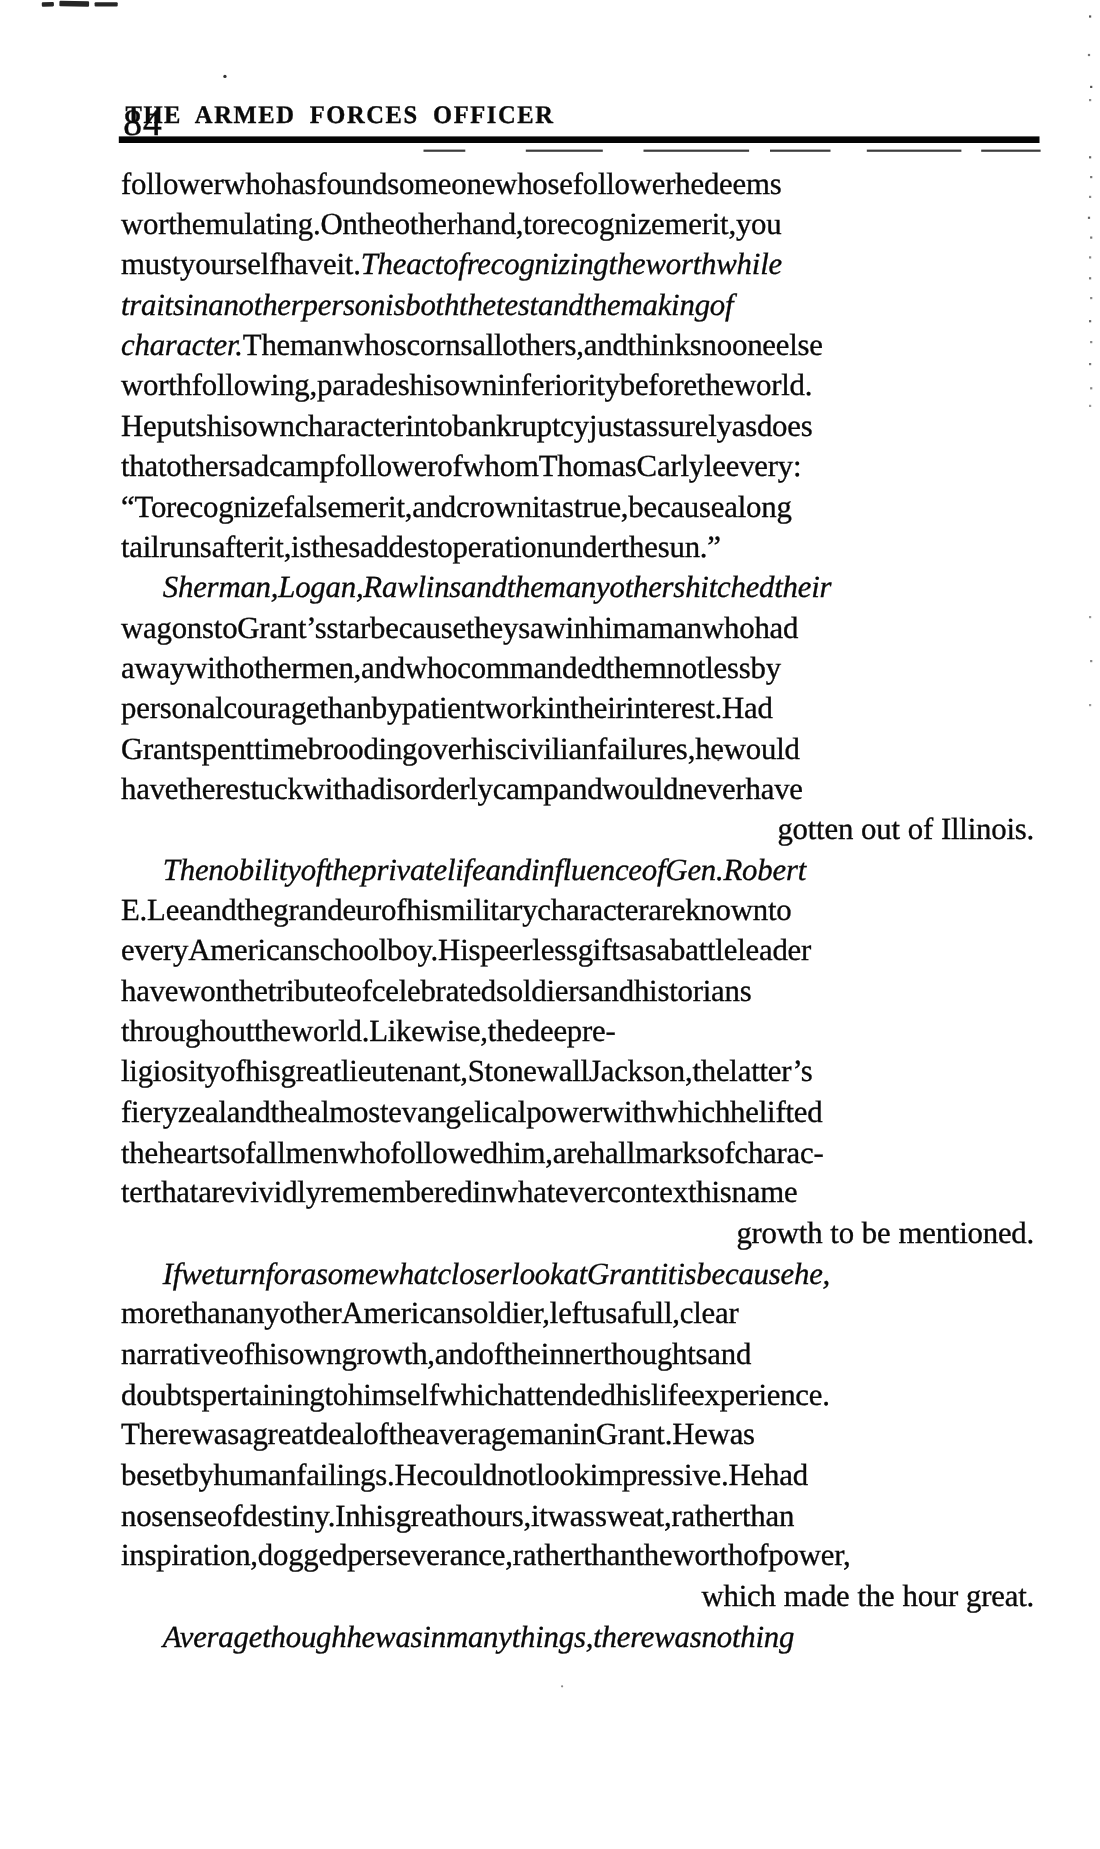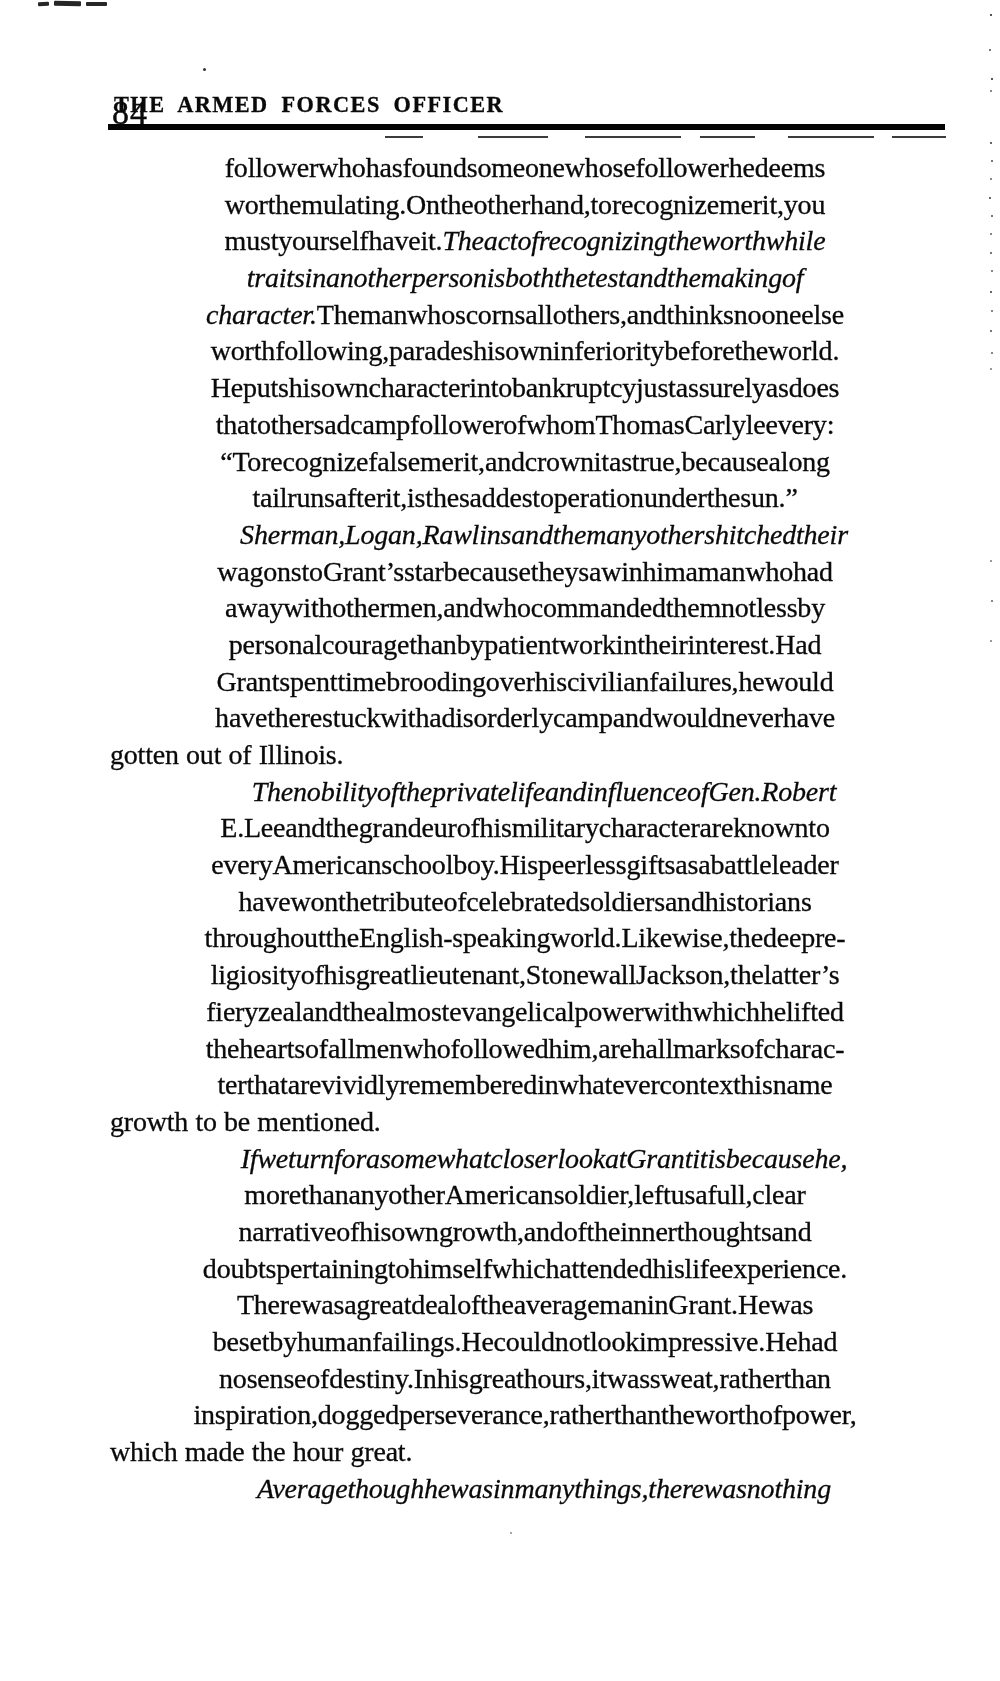--- a/index.html
+++ b/index.html
@@ -39,25 +39,25 @@
   .rule-frag {
     position:absolute; height:2px; background:#3c3c3c; top:136px;
   }
   
   .body-block {
     position:absolute; left:110px; top:150px; width:830px;
     font-size:28px; letter-spacing:-0.2px;
     -webkit-text-stroke:0.3px #0a0a0a;
   }
   .line {
-    display:flex; justify-content:center;
+    display:flex; justify-content:flex-start;
     height:36.7px; line-height:36.7px;
     white-space:nowrap;
   }
-  .line.ragged { justify-content:flex-start; gap:0.26em; }
+  .line.ragged { justify-content:flex-end; gap:0.26em; }
   .line.indent { padding-left:38px;font-style:italic; }
   .w { display:inline-block; }
   .it { font-style:italic; }
   
   .smudge { position:absolute; background:#262626; border-radius:1px; }
   .sm1 { left:38px; top:2px;  width:11px; height:4px; transform:rotate(-2deg); }
   .sm2 { left:54px; top:1px;  width:27px; height:5px; transform:rotate(1deg); }
   .sm3 { left:86px; top:2px;  width:21px; height:4px; }
   .dot { position:absolute; border-radius:50%; }
   .speckles {
@@ -356,21 +356,20 @@
         <span class="w">tribute</span>
         <span class="w">of</span>
         <span class="w">celebrated</span>
         <span class="w">soldiers</span>
         <span class="w">and</span>
         <span class="w">historians</span>
       </div>
       <div class="line">
         <span class="w">throughout</span>
         <span class="w">the</span>
-        <span class="w">English-speaking</span>
         <span class="w">world.</span>
         <span class="w">Likewise,</span>
         <span class="w">the</span>
         <span class="w">deep</span>
         <span class="w">re-</span>
       </div>
       <div class="line">
         <span class="w">ligiosity</span>
         <span class="w">of</span>
         <span class="w">his</span>

